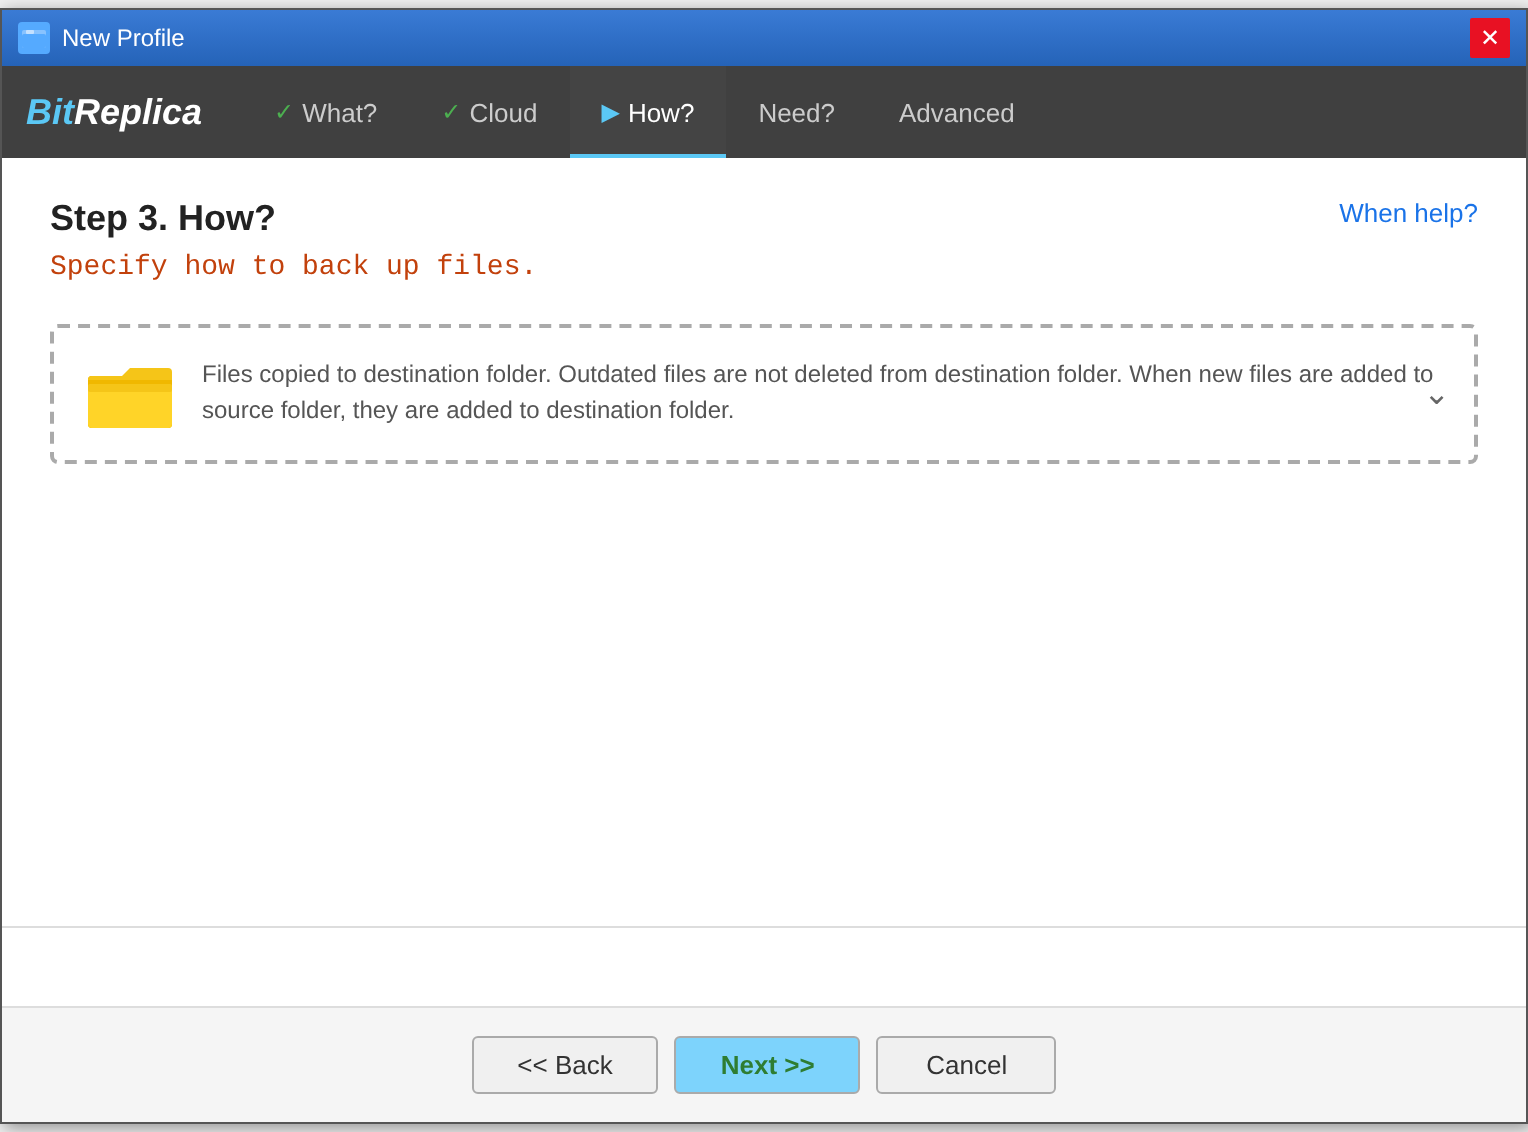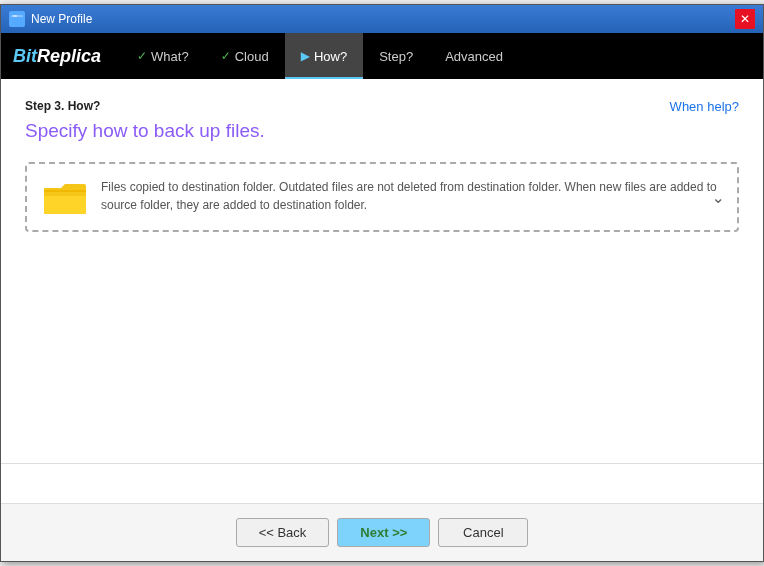--- a/index.html
+++ b/index.html
@@ -61,21 +61,21 @@
       color: white;
       cursor: pointer;
       display: flex;
       align-items: center;
       justify-content: center;
       font-size: 12px;
       border-radius: 1px;
     }
     
     .nav-bar {
-      background: #000000;
+      background: #404040;
       display: flex;
       align-items: center;
       height: 46px;
       padding: 0 12px;
       flex-shrink: 0;
       gap: 0;
     }
     .brand {
       color: white;
       font-size: 18px;
@@ -132,34 +132,35 @@
       flex-direction: column;
       overflow: hidden;
     }
     .content-header {
       display: flex;
       justify-content: space-between;
       align-items: flex-start;
       margin-bottom: 6px;
     }
     .step-title {
-      font-size: 12px;
+      font-size: 18px;
       font-weight: bold;
       color: #222;
     }
     .help-link {
       color: #1a73e8;
       text-decoration: none;
       font-size: 13px;
       cursor: pointer;
     }
     .step-subtitle {
-      color: #8b5cf6;
-      font-size: 19px;
+      color: #c2410c;
+      font-size: 14px;
       margin-bottom: 20px;
+      font-family: Liberation Mono, monospace;
     }
     
     .option-card {
       border: 2px dashed #aaa;
       border-radius: 4px;
       padding: 14px 16px;
       display: flex;
       align-items: flex-start;
       gap: 14px;
       position: relative;
@@ -266,21 +267,21 @@
       </div>
       <div class="nav-item">
         <span class="check">✓</span>
         <span>Cloud</span>
       </div>
       <div class="nav-item active">
         <span class="arrow">▶</span>
         <span>How?</span>
       </div>
       <div class="nav-item">
-        <span>Step?</span>
+        <span>Need?</span>
       </div>
       <div class="nav-item">
         <span>Advanced</span>
       </div>
     </div>
   </div>
 
   <div class="content">
     <div class="content-header">
       <h1 class="step-title">Step 3. How?</h1>

